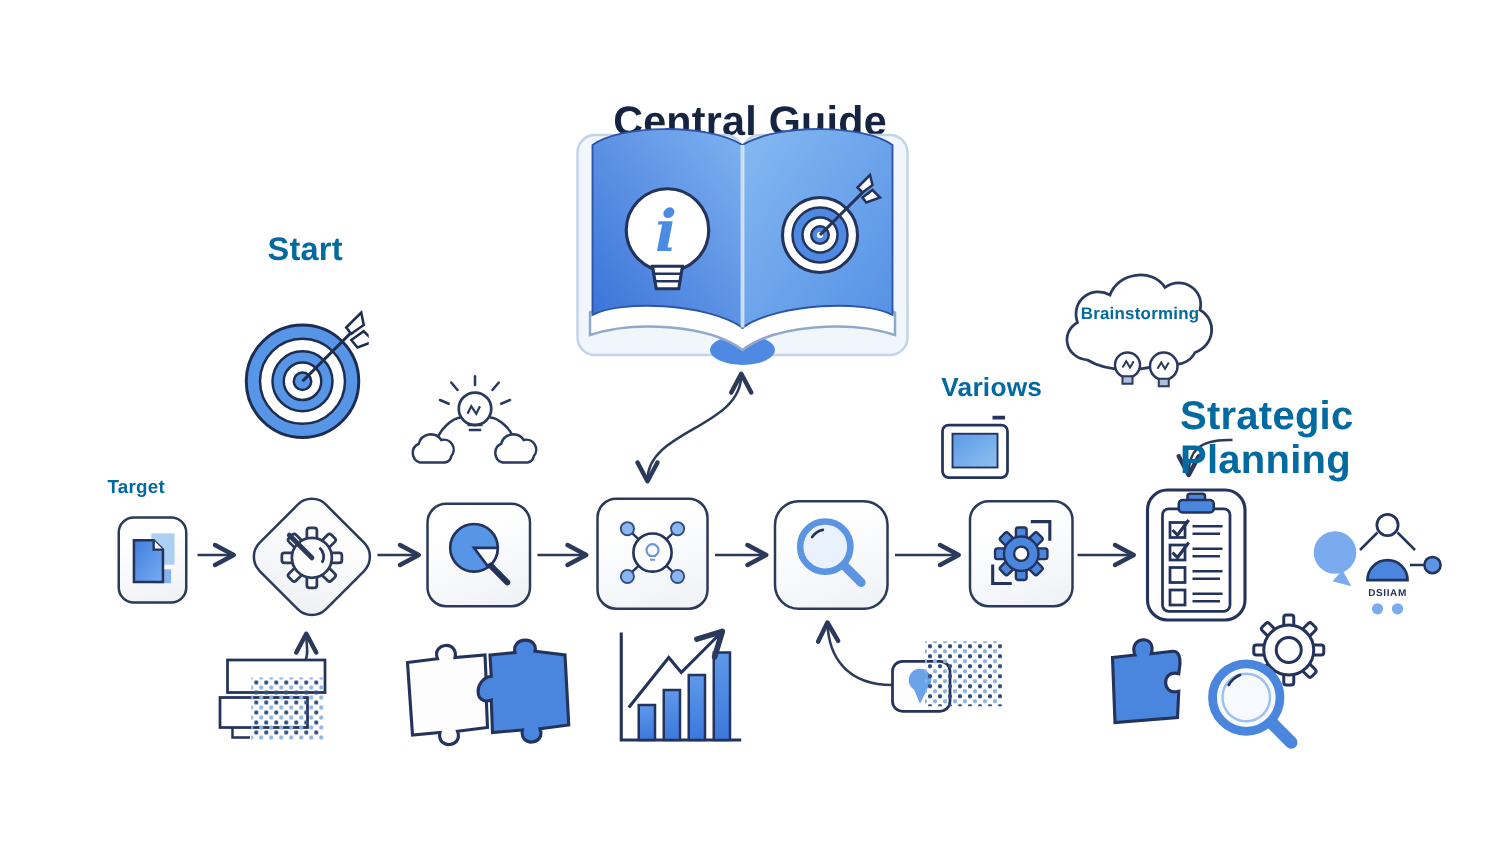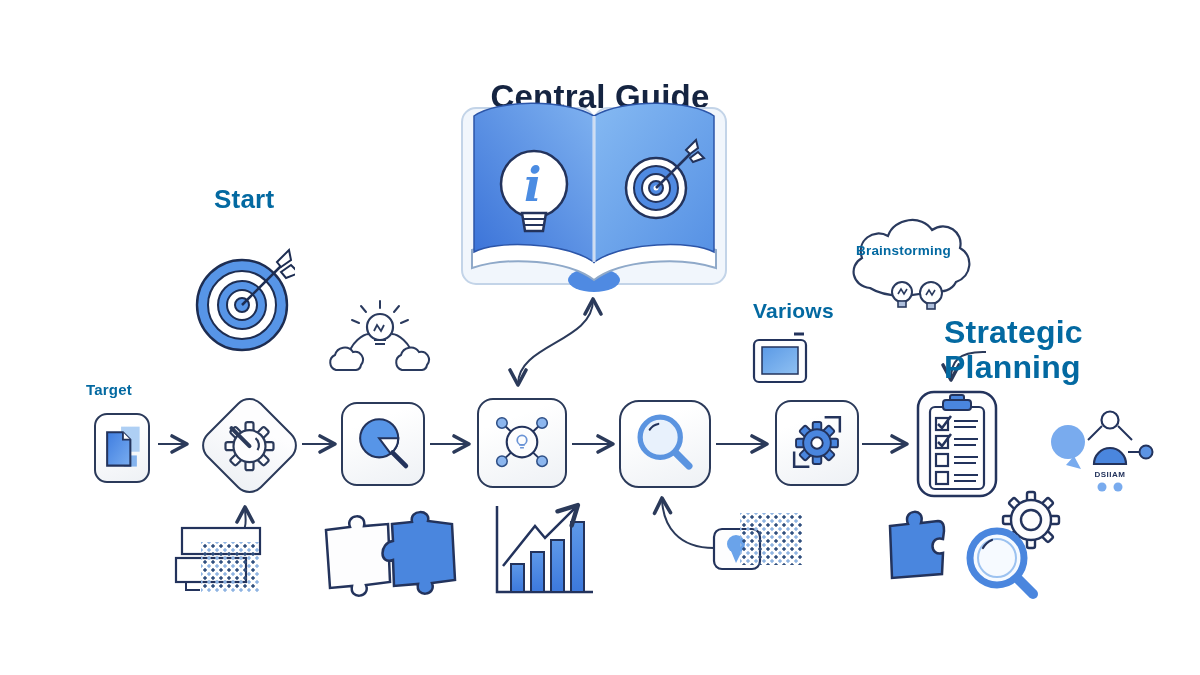--- a/index.html
+++ b/index.html
@@ -253,21 +253,21 @@
       <circle cx="56" cy="82" r="10" fill="#ffffff" stroke="#2a3a5e" stroke-width="2"></circle>
       <path d="M52,84 l3,-5 l3,5 l3,-5" fill="none" stroke="#2a3a5e" stroke-width="1.6"></path>
       <rect x="52" y="91" width="8" height="6" fill="#aebfdc" stroke="#2a3a5e" stroke-width="1.6"></rect>
     </g>
     <g>
       <circle cx="85" cy="83" r="11" fill="#ffffff" stroke="#2a3a5e" stroke-width="2"></circle>
       <path d="M80,85 l3,-5 l3,5 l3,-5" fill="none" stroke="#2a3a5e" stroke-width="1.6"></path>
       <rect x="81" y="93" width="8" height="6" fill="#aebfdc" stroke="#2a3a5e" stroke-width="1.6"></rect>
     </g>
   </svg>
-  <div class="lbl" style="left:856px;top:243px;width:112px;font-size:13.5px">Brainstorming</div>
+  <div class="lbl" style="left:856px;top:243px;width:112px;text-align:center;font-size:13.5px">Brainstorming</div>
 
   <div class="lbl" style="left:753px;top:299px;font-size:21px">Variows</div>
   <svg class="abs" style="left:750px;top:330px" width="60" height="56" viewBox="0 0 60 56">
     <line x1="44" y1="4" x2="54" y2="4" stroke="#23335c" stroke-width="3"></line>
     <rect x="4" y="10" width="52" height="42" rx="5" fill="#fdfdfe" stroke="#23335c" stroke-width="2.2"></rect>
     <rect x="12" y="17" width="36" height="27" fill="url(#scr)" stroke="#23335c" stroke-width="1.5"></rect>
   </svg>
 
   <div class="lbl" style="left:944px;top:315px;width:110px;font-size:32px;line-height:1.08">Strategic Planning</div>
 

